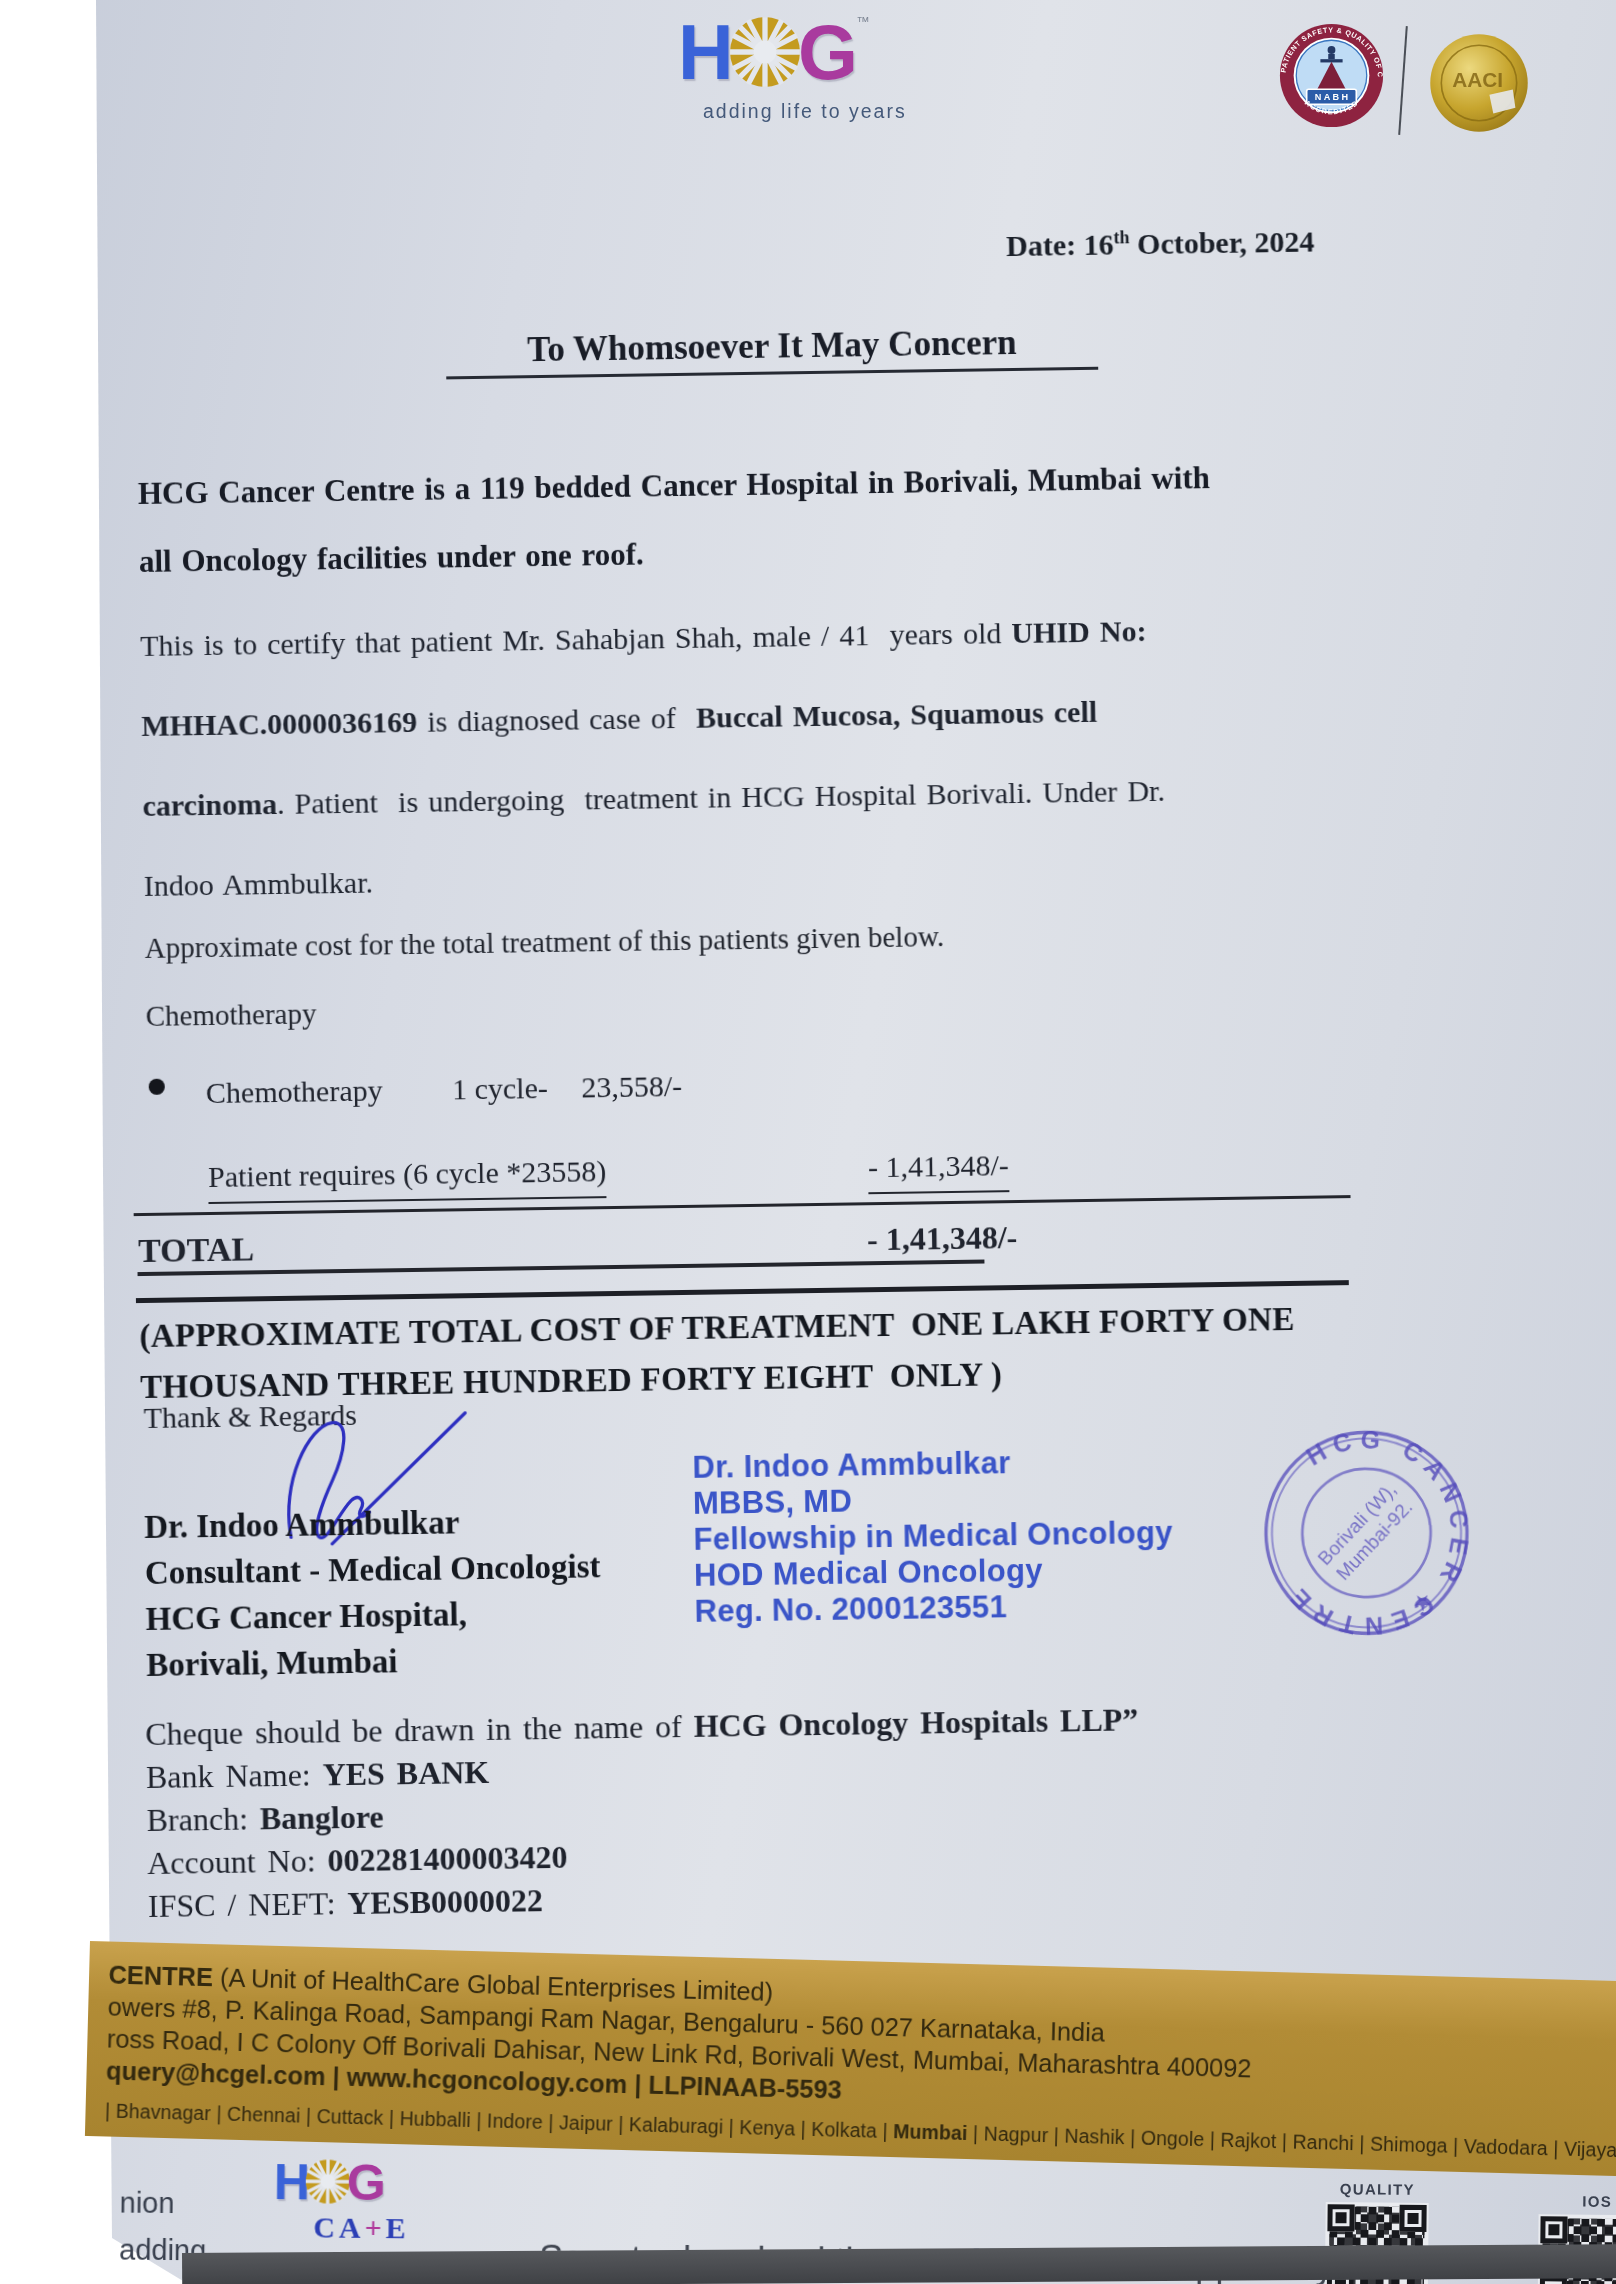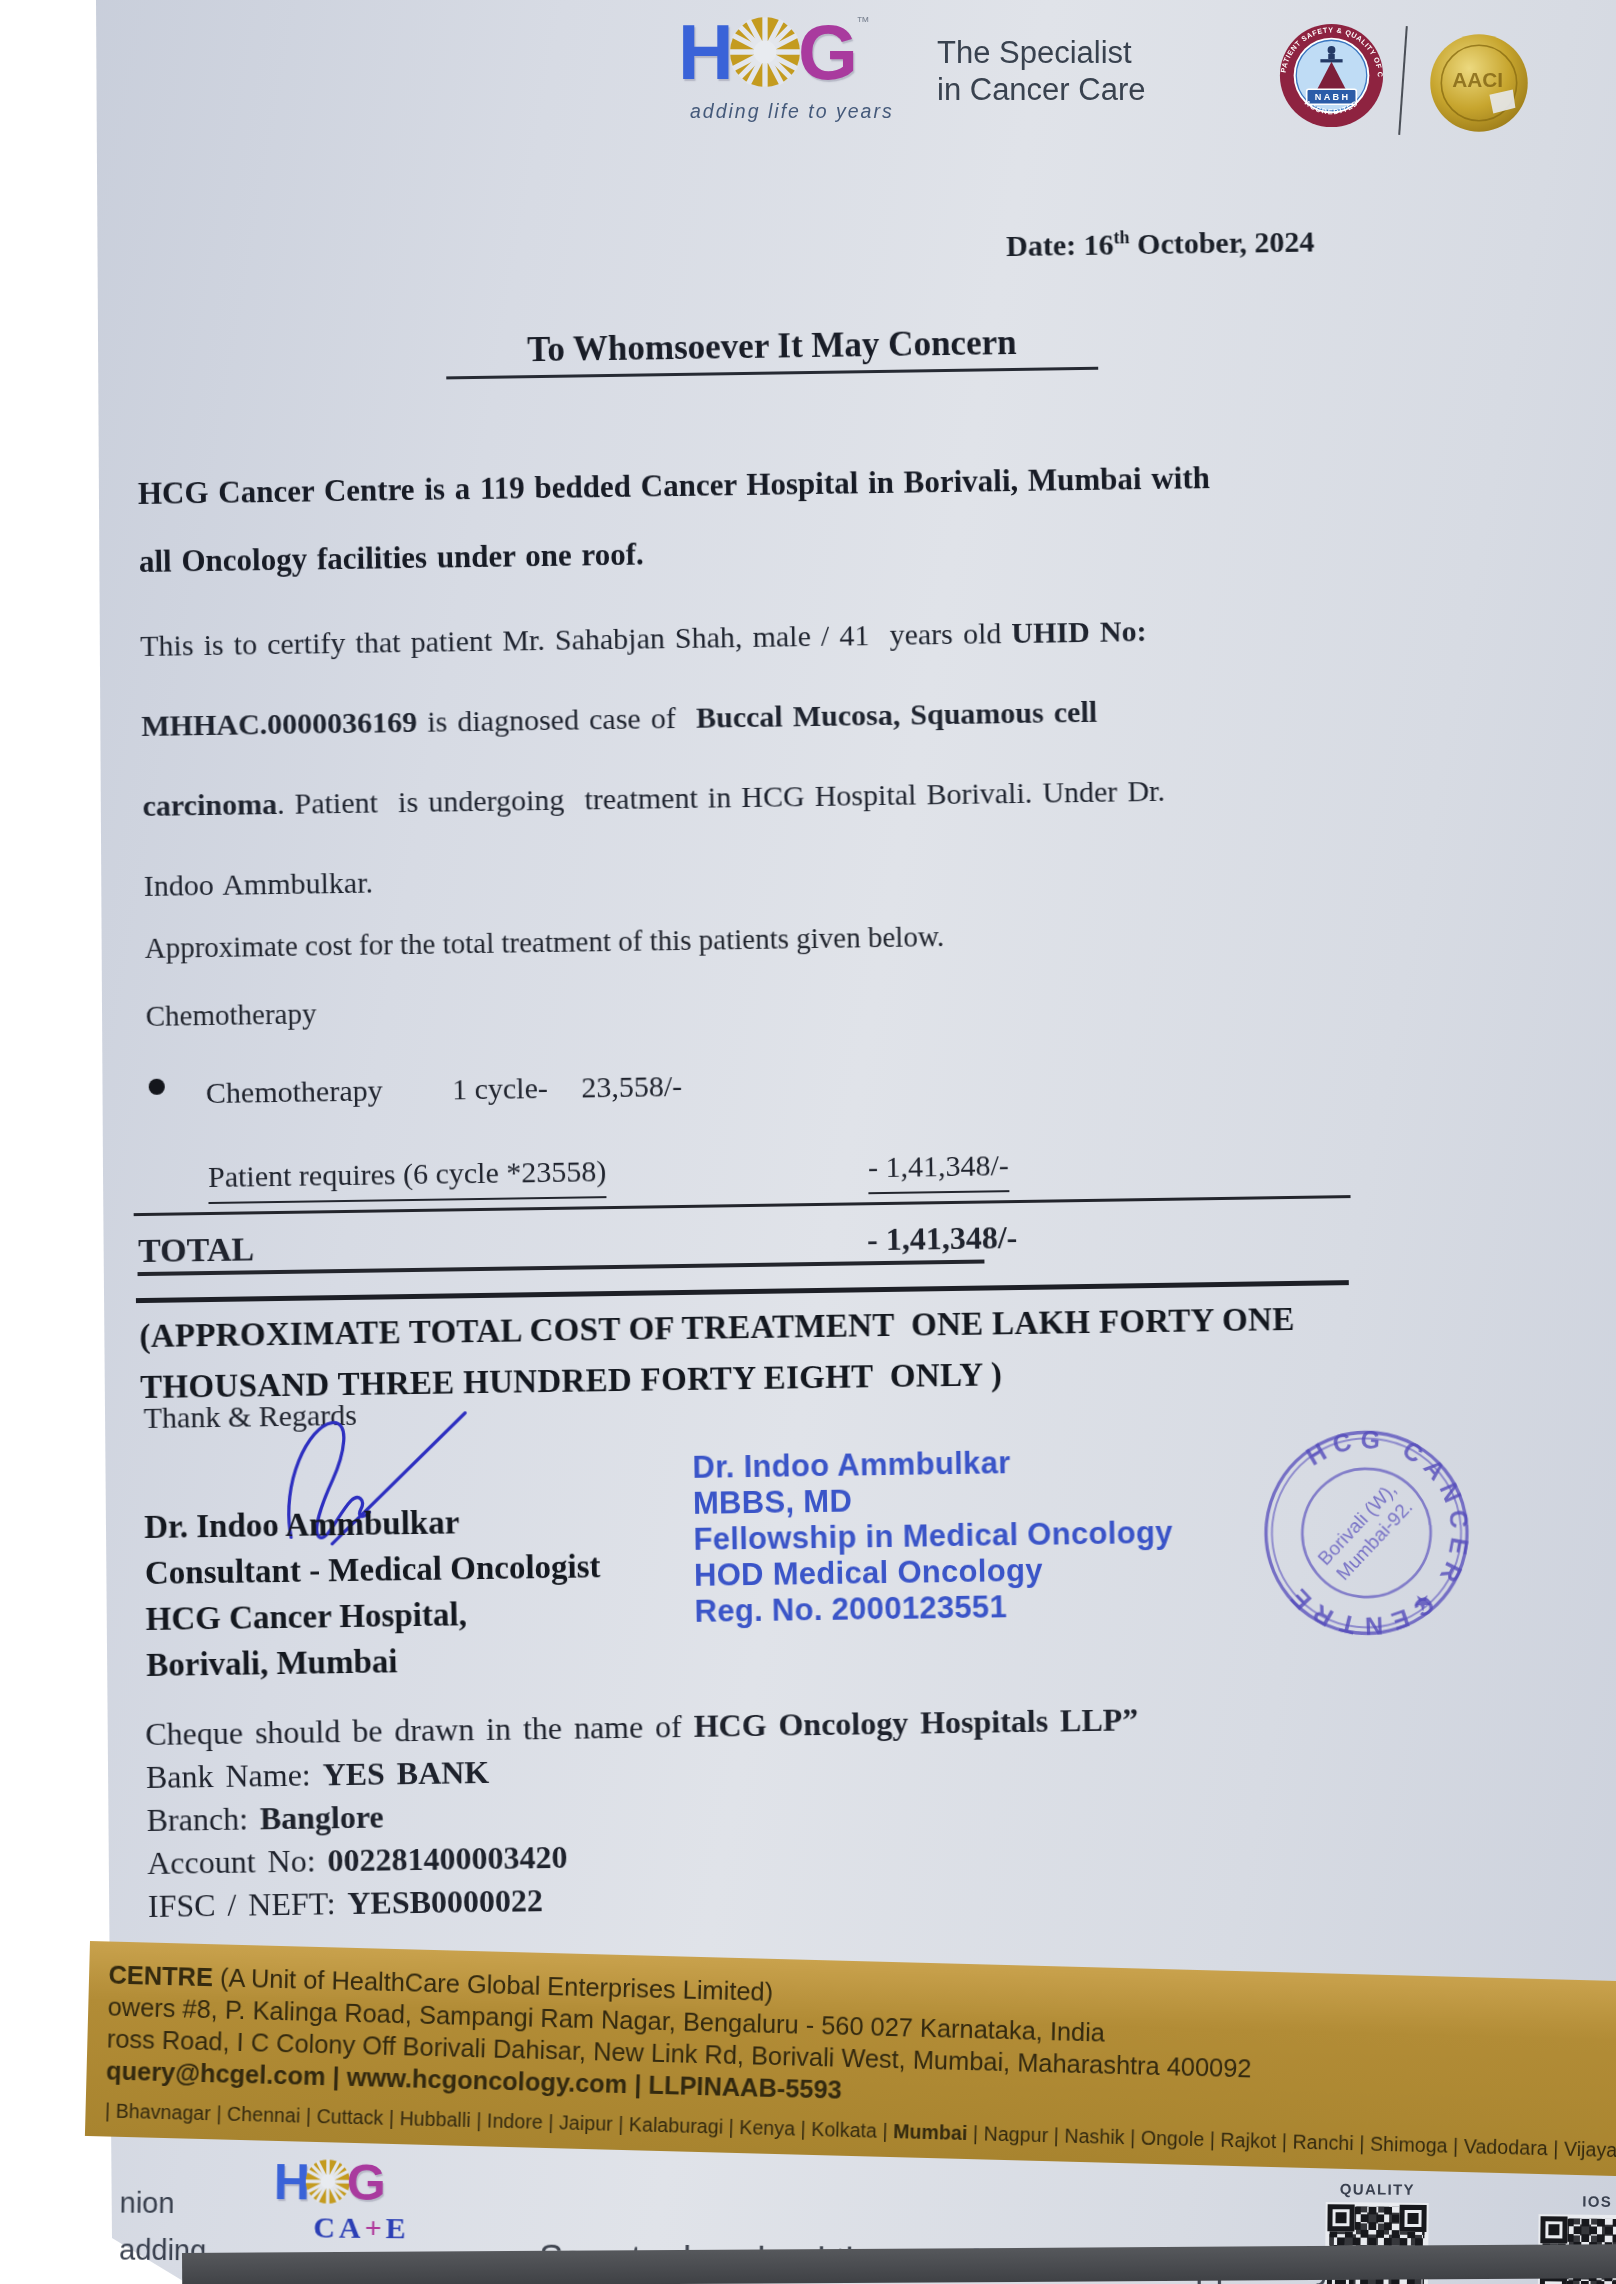--- a/index.html
+++ b/index.html
@@ -77,27 +77,23 @@
           <line x1="28" y1="8" x2="72" y2="92"></line>
             <line x1="72" y1="8" x2="28" y2="92"></line>
           <line x1="8" y1="28" x2="92" y2="72"></line>
             <line x1="8" y1="72" x2="92" y2="28"></line>
         </g>
         <circle cx="50" cy="50" r="15" fill="#e8ebf0"></circle>
       </svg>
       <span class="logo-g">G</span>
       <span class="logo-tm sans">™</span>
     </div>
-    <div class="tagline sans" style="margin:9px 0 0 12px;font-style:italic;">adding life to years</div>
-  </div>
-
-  <div class="abs soft sans slogan" style="left:937px;top:34px;">
-    <div>The Specialist</div>
-    <div>in Cancer Care</div>
-  </div>
+    <div class="tagline sans" style="margin:9px 0 0 25px;">adding life to years</div>
+  </div>
+
 
   <svg class="abs soft" style="left:1276px;top:19.5px;" width="111" height="111" viewBox="0 0 170 170">
     <defs>
       <path id="nabhTop" d="M 14,90 a 71,71 0 1,1 142,0"></path>
       <path id="nabhBot" d="M 25,98 a 62,62 0 0,0 120,0"></path>
     </defs>
     <circle cx="85" cy="85" r="79" fill="#8e2340"></circle>
     <circle cx="85" cy="85" r="58" fill="#ffffff"></circle>
     <circle cx="85" cy="85" r="54" fill="#bfdcf5" stroke="#3a77c0" stroke-width="2"></circle>
     <g fill="#243a66">

